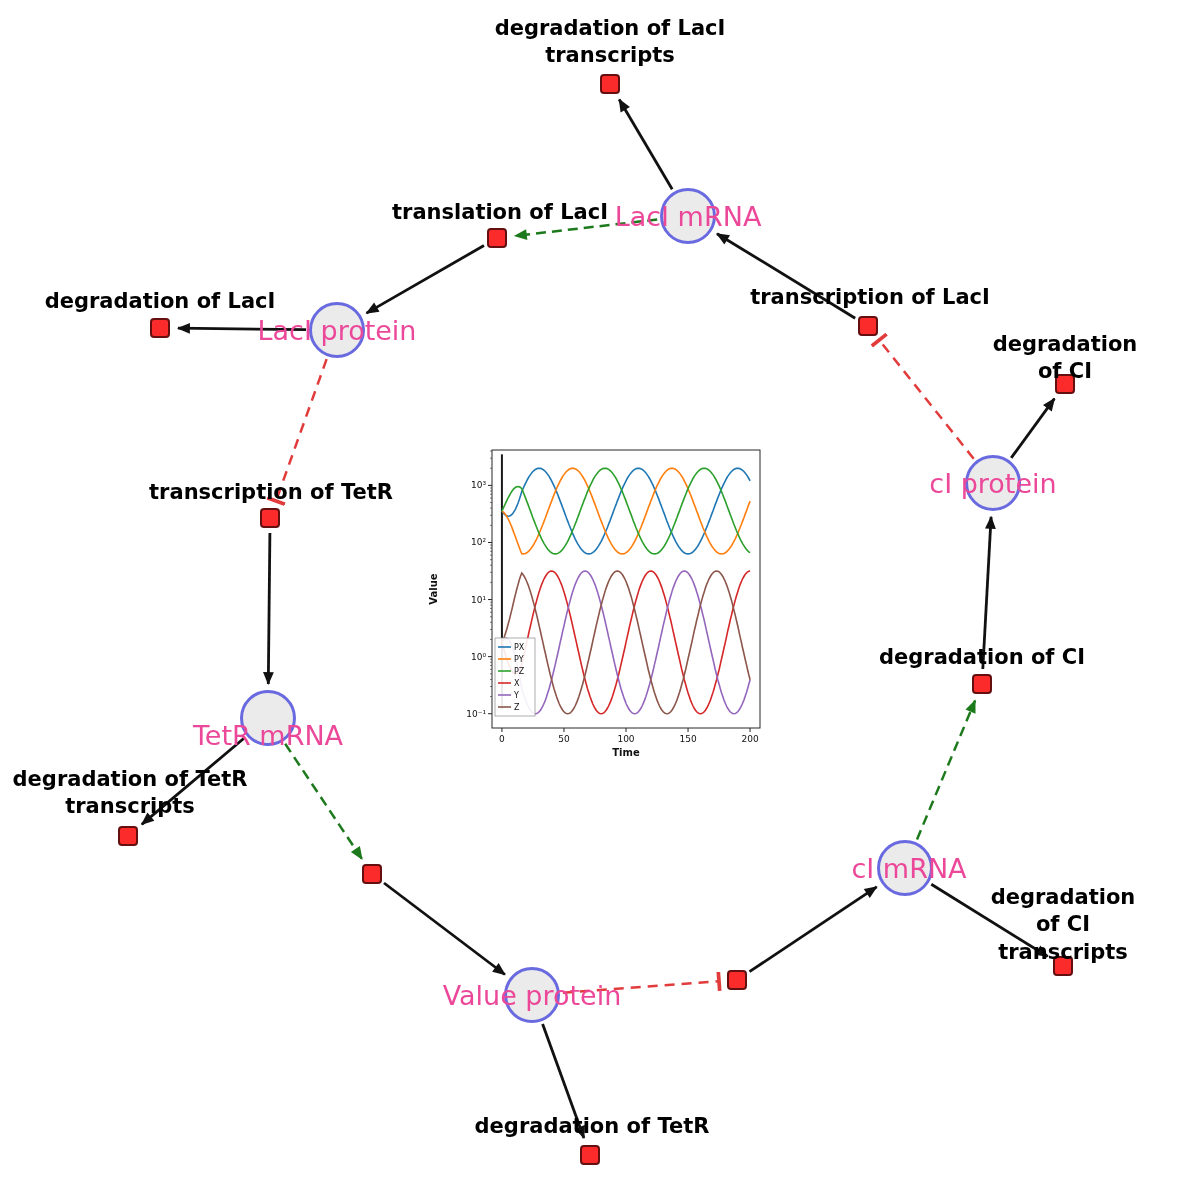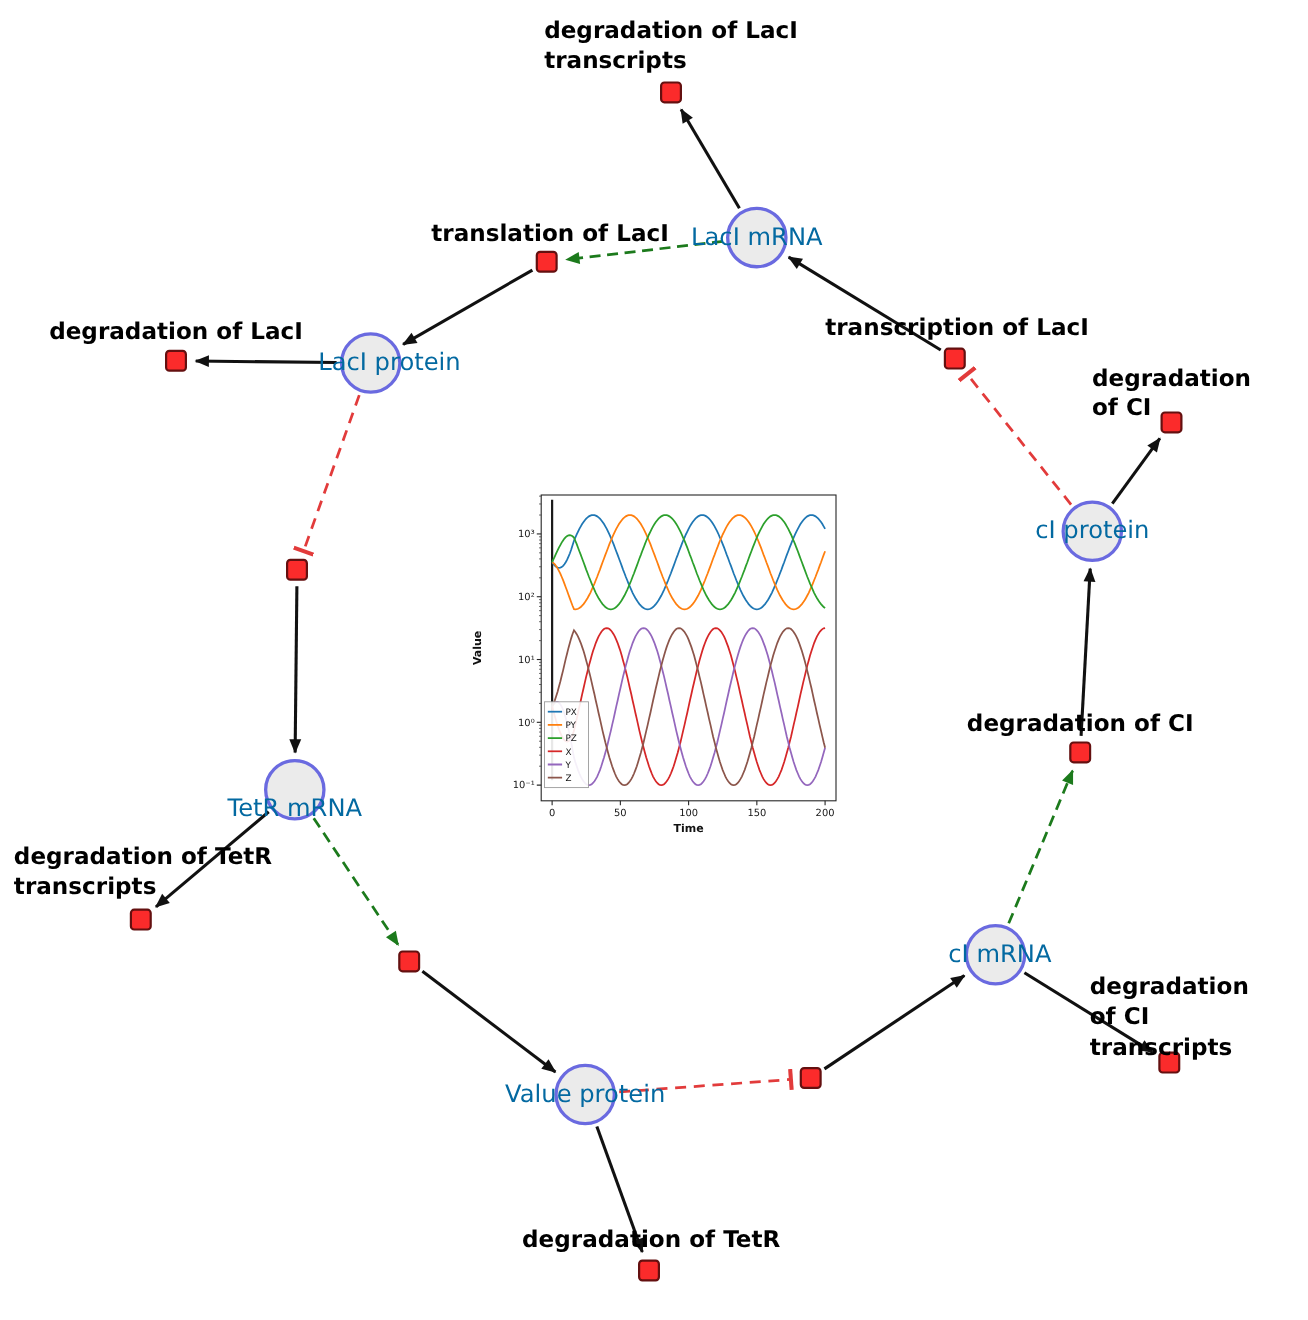--- a/index.html
+++ b/index.html
@@ -17,26 +17,26 @@
     background: #ebebeb; border: 3px solid #6a6ae0;
     transform: translate(-50%,-50%); z-index: 2;
   }
   .reaction-node {
     position: absolute; width: 20px; height: 20px; border-radius: 4px;
     background: #fb2b2b; border: 2.5px solid #641010;
     transform: translate(-50%,-50%); z-index: 2;
   }
   .species-label {
     position: absolute; transform: translate(-50%,-50%);
-    font-size: 22px; color: #0369a1; white-space: nowrap; z-index: 3;
+    font-size: 27px; color: #ec4899; white-space: nowrap; z-index: 3;
   }
   .reaction-label {
     position: absolute; transform: translate(-50%,-50%);
     font-size: 21px; font-weight: bold; color: #000000;
-    white-space: pre-line; line-height: 1.3; z-index: 3;
+    white-space: pre-line; text-align: center; line-height: 1.3; z-index: 3;
   }
 
   .chart-inset { position: absolute; left: 425px; top: 442px; width: 345px; height: 320px; z-index: 4; background: #fff; }
   .tick { font-size: 9px; fill: #111; }
   .axlabel { font-size: 10px; font-weight: bold; fill: #111; }
   .legend-label { font-size: 8px; fill: #111; }
 </style>
 </head>
 <body>
 
@@ -75,21 +75,21 @@
     </svg>
 
   <div class="species-node" style="left:688px;top:216px"></div>
   <div class="species-node" style="left:337px;top:330px"></div>
   <div class="species-node" style="left:268px;top:718px"></div>
   <div class="species-node" style="left:532px;top:995px"></div>
   <div class="species-node" style="left:905px;top:868px"></div>
   <div class="species-node" style="left:993px;top:483px"></div>
 
   <div class="species-label" style="left:688px;top:216px">LacI mRNA</div>
-  <div class="species-label" style="left:354px;top:330px">LacI protein</div>
+  <div class="species-label" style="left:337px;top:330px">LacI protein</div>
   <div class="species-label" style="left:268px;top:735px">TetR mRNA</div>
   <div class="species-label" style="left:532px;top:995px">Value protein</div>
   <div class="species-label" style="left:909px;top:868px">cI mRNA</div>
   <div class="species-label" style="left:993px;top:483px">cI protein</div>
 
   <div class="reaction-node" style="left:610px;top:84px"></div>
   <div class="reaction-node" style="left:497px;top:238px"></div>
   <div class="reaction-node" style="left:868px;top:326px"></div>
   <div class="reaction-node" style="left:160px;top:328px"></div>
   <div class="reaction-node" style="left:1065px;top:384px"></div>
@@ -100,20 +100,21 @@
   <div class="reaction-node" style="left:737px;top:980px"></div>
   <div class="reaction-node" style="left:1063px;top:966px"></div>
   <div class="reaction-node" style="left:590px;top:1155px"></div>
 
   <div class="reaction-label" style="left:610px;top:42px">degradation of LacI
 transcripts</div>
   <div class="reaction-label" style="left:870px;top:298px">transcription of LacI</div>
   <div class="reaction-label" style="left:500px;top:213px">translation of LacI</div>
   <div class="reaction-label" style="left:160px;top:302px">degradation of LacI</div>
   <div class="reaction-label" style="left:1065px;top:358px">degradation of CI</div>
+  <div class="reaction-label" style="left:271px;top:493px">transcription of TetR</div>
   <div class="reaction-label" style="left:982px;top:658px">degradation of CI</div>
   <div class="reaction-label" style="left:130px;top:793px">degradation of TetR
 transcripts</div>
   <div class="reaction-label" style="left:1063px;top:925px">degradation of CI
 transcripts</div>
   <div class="reaction-label" style="left:592px;top:1127px">degradation of TetR</div>
 
   <div class="chart-inset">
     <svg id="chart-svg" width="345" height="320">
         <rect x="67" y="8" width="268" height="278" fill="none" stroke="#262626" stroke-width="1"></rect>

